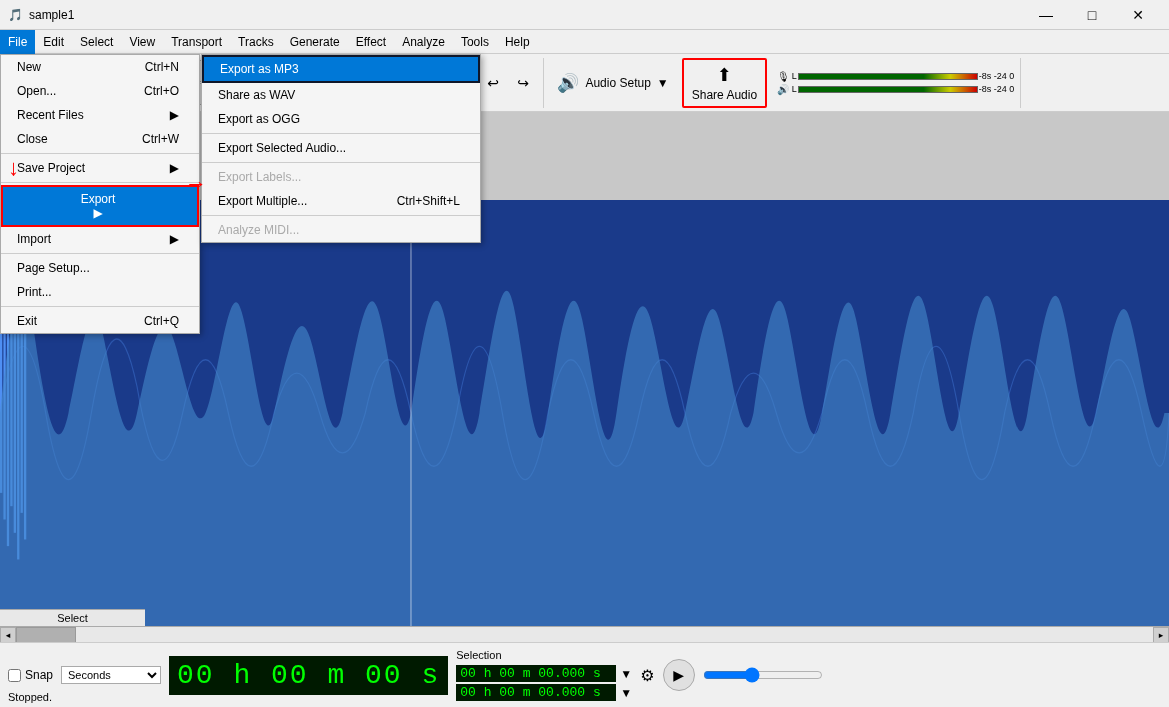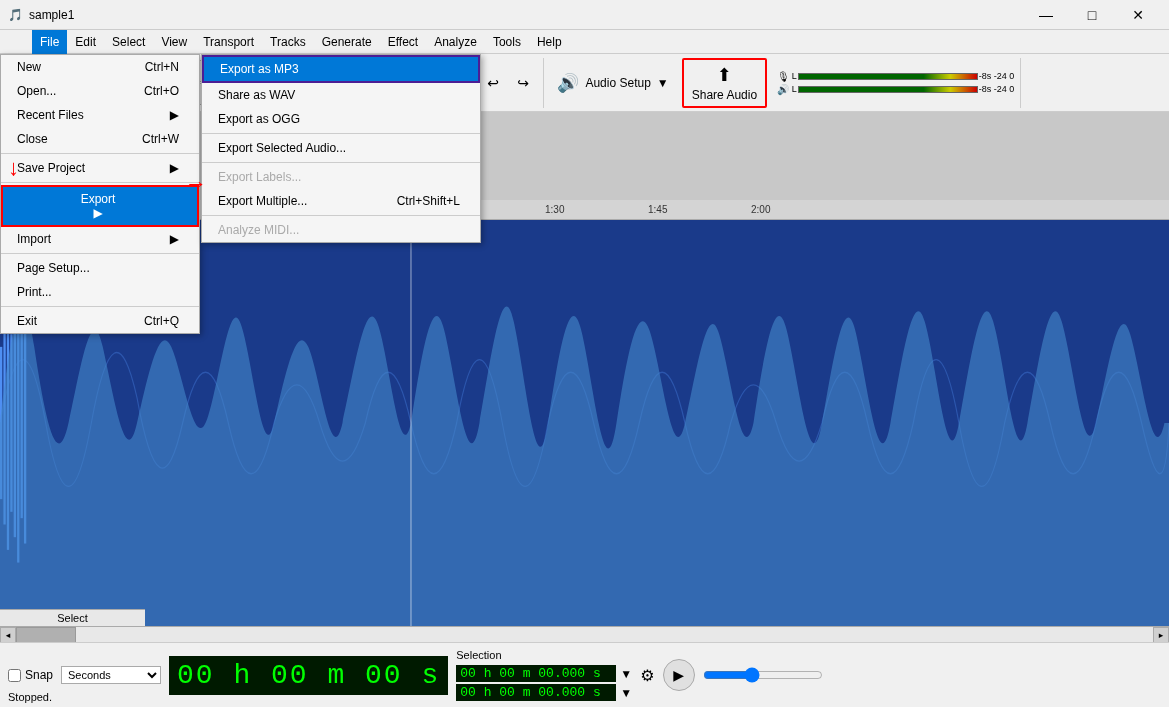--- a/index.html
+++ b/index.html
@@ -27,21 +27,21 @@
       align-items: center;
       border-bottom: 1px solid #ccc;
     }
     .menu-item {
       padding: 3px 8px;
       cursor: pointer;
       height: 24px;
       display: flex;
       align-items: center;
     }
-    .menu-item:hover, .menu-item.active { background: #0078d7; color: white; margin-left: 32px; }
+    .menu-item:hover, .menu-item.active { background: #0078d7; color: white; }
     .menu-item.active { background: #0078d7; color: white; }
     
     
     #toolbar {
       background: #f0f0f0;
       height: 58px;
       display: flex;
       align-items: center;
       border-bottom: 1px solid #ccc;
       padding: 0 4px;
@@ -197,21 +197,21 @@
       background: #f5f5f5;
       border: 1px solid #aaa;
       box-shadow: 2px 2px 6px rgba(0,0,0,0.3);
       z-index: 101;
       min-width: 280px;
     }
     
     .export-highlighted {
       background: #0078d7 !important;
       color: white !important;
-      border: 2px solid #4c1d95;
+      border: 2px solid #0f172a;
     }
     
     
     #hscrollbar {
       height: 16px;
       background: #e0e0e0;
       border-top: 1px solid #aaa;
       display: flex;
       align-items: center;
     }
@@ -351,30 +351,20 @@
         <span class="scale-label" style="font-size:9px; text-align:right; padding-right:3px;">1.0</span>
         <span class="scale-label" style="font-size:9px; text-align:right; padding-right:3px;">0.5</span>
         <span class="scale-label" style="font-size:9px; text-align:right; padding-right:3px;">0.0</span>
         <span class="scale-label" style="font-size:9px; text-align:right; padding-right:3px;">-0.5</span>
         <span class="scale-label" style="font-size:9px; text-align:right; padding-right:3px;">-1.0</span>
       </div>
     </div>
 
     <div style="flex:1; display:flex; flex-direction:column; overflow:hidden;">
 
-      <div id="timeline" style="height:20px; background:#d4d4d4; border-bottom:1px solid #aaa; position:relative; overflow:hidden;">
-        <span class="time-marker" style="left:30px;">0:15</span>
-        <span class="time-marker" style="left:133px;">0:30</span>
-        <span class="time-marker" style="left:236px;">0:45</span>
-        <span class="time-marker" style="left:339px;">1:00</span>
-        <span class="time-marker" style="left:442px;">1:15</span>
-        <span class="time-marker" style="left:545px;">1:30</span>
-        <span class="time-marker" style="left:648px;">1:45</span>
-        <span class="time-marker" style="left:751px;">2:00</span>
-      </div>
 
       <div id="waveform" style="flex:1; background:#1a3a8a; position:relative; overflow:hidden;">
         <svg class="waveform-svg" viewBox="0 0 1024 320" preserveAspectRatio="none">
 
           <defs>
             <pattern id="wavePattern" x="0" y="0" width="8" height="320" patternUnits="userSpaceOnUse">
               <rect x="0" y="0" width="8" height="320" fill="#1a3a8a"></rect>
               <rect x="2" y="40" width="4" height="240" fill="#4488ff" opacity="0.8"></rect>
             </pattern>
           </defs>

